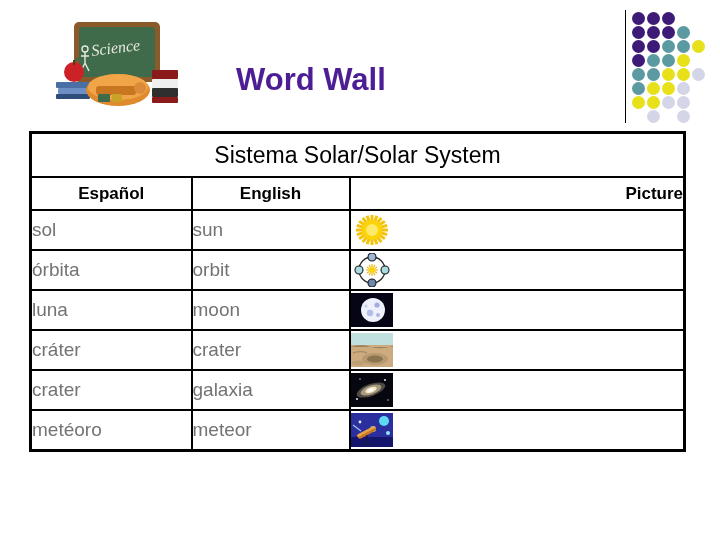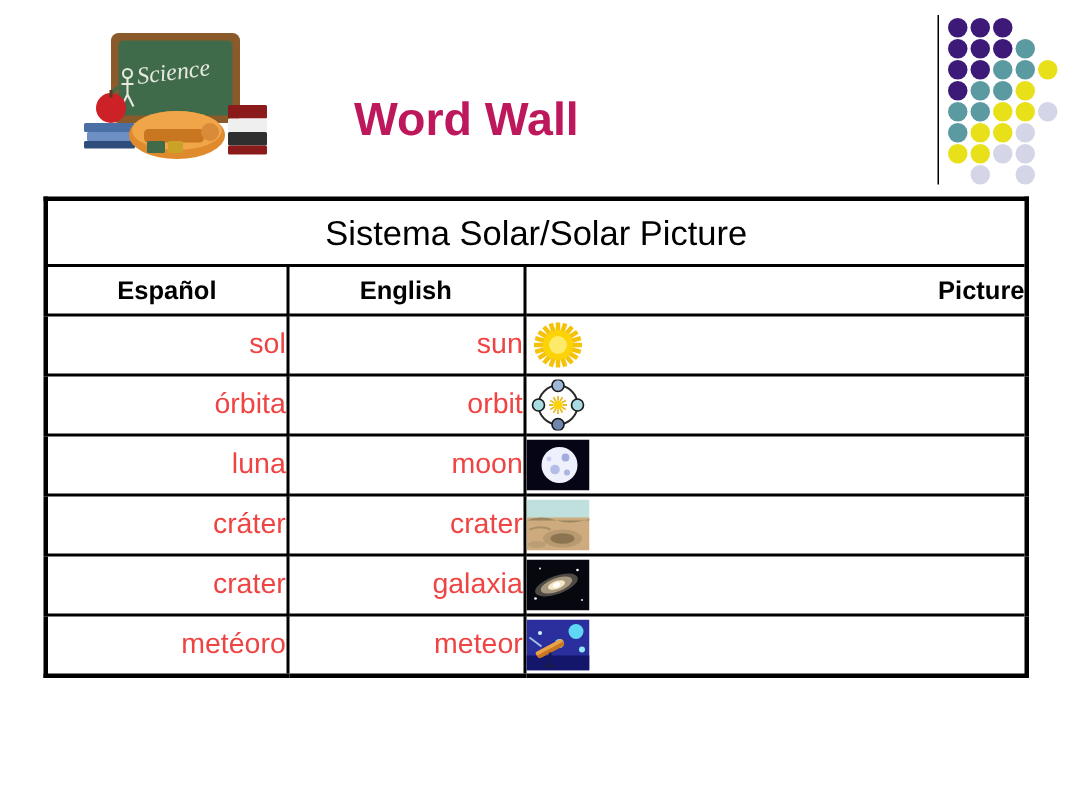--- a/index.html
+++ b/index.html
@@ -30,21 +30,21 @@
     width: 138px; height: 100px;
   }
 
   #page-title {
     position: absolute;
     left: 236px;
     top: 62px;
     width: 380px;
     font-size: 31px;
     font-weight: bold;
-    color: #be185d;
+    color: #4c1d95;
     letter-spacing: 0px;
     white-space: nowrap;
   }
 
   
   #header-divider {
     position: absolute;
     left: 625px; top: 10px;
     width: 1px; height: 113px;
     background: #000000;
@@ -94,23 +94,23 @@
     font-size: 17px;
     font-weight: bold;
     color: #000000;
   }
   .col-head-cell.first { border-left-width: 3px !important; text-align: center; }
   .col-head-cell.last  { border-right-width: 3px !important; text-align: right; }
 
   .word-cell {
     height: 38px;
     font-size: 19px;
-    color: #ef4444;
+    color: #737373;
     padding-left: 8px;
-    text-align: right;
+    text-align: left;
     border-radius: 6px;
   }
   .word-cell.first { border-left-width: 3px !important; }
 
   .pic-cell {
     height: 38px;
     text-align: left;
     padding-left: 112px;
     border-right-width: 3px !important;
   }
@@ -205,21 +205,21 @@
 </div>
 
 <table id="word-wall-table">
   <colgroup>
     <col class="colw-es">
     <col class="colw-en">
     <col class="colw-pic">
   </colgroup>
   <tbody>
     <tr>
-      <td class="topic-title-cell" colspan="3">Sistema Solar/Solar Picture</td>
+      <td class="topic-title-cell" colspan="3">Sistema Solar/Solar System</td>
     </tr>
     <tr>
       <td class="col-head-cell first">Español</td>
       <td class="col-head-cell">English</td>
       <td class="col-head-cell last">Picture</td>
     </tr>
 
   <tr>
         <td class="word-cell first">sol</td>
         <td class="word-cell">sun</td>

